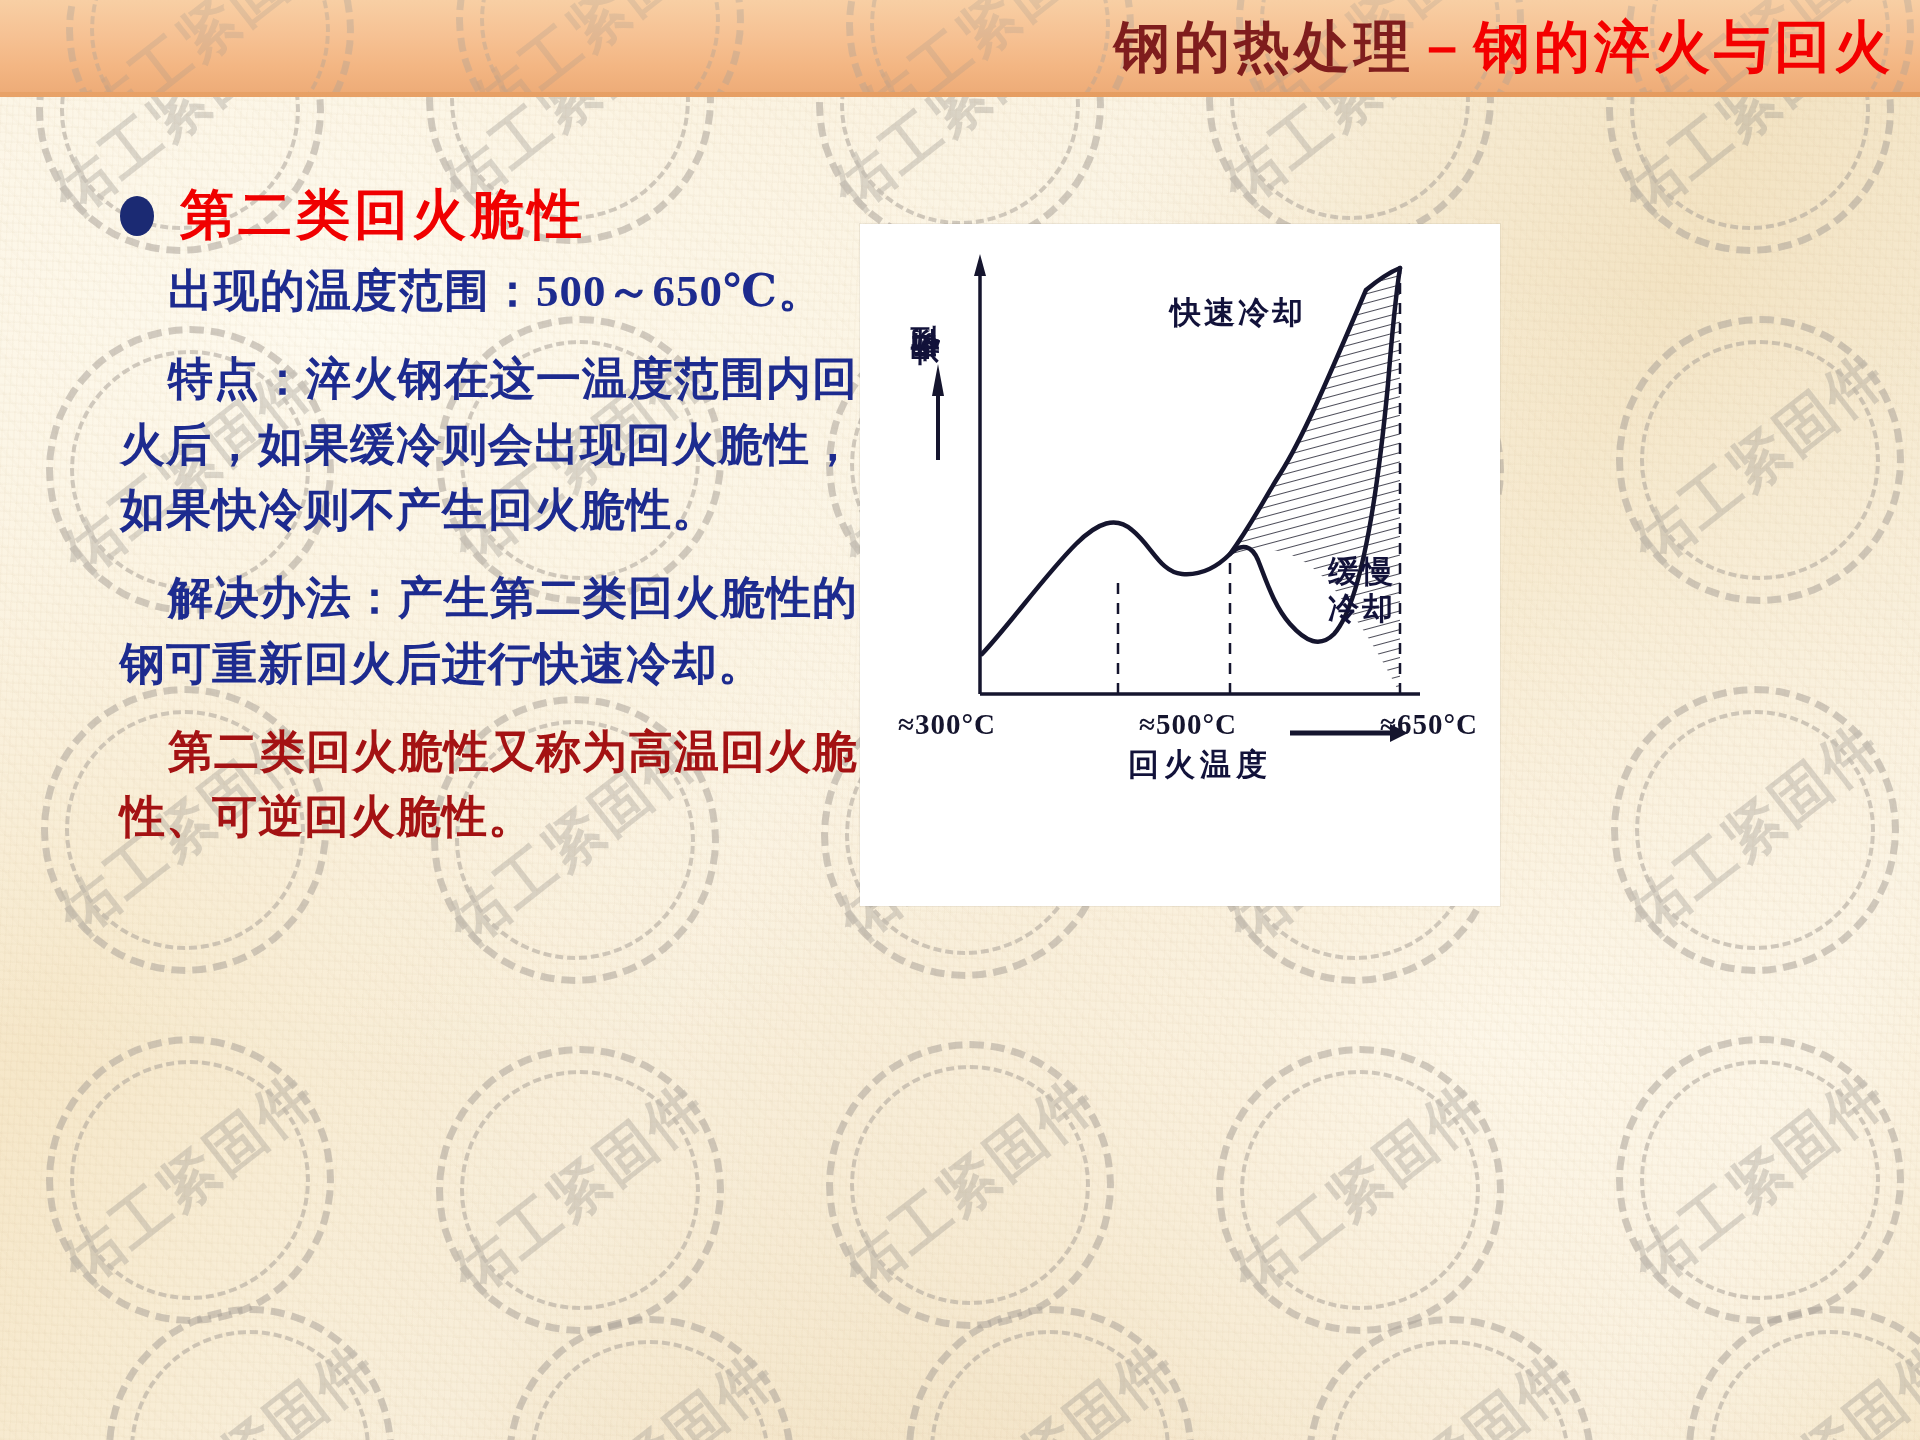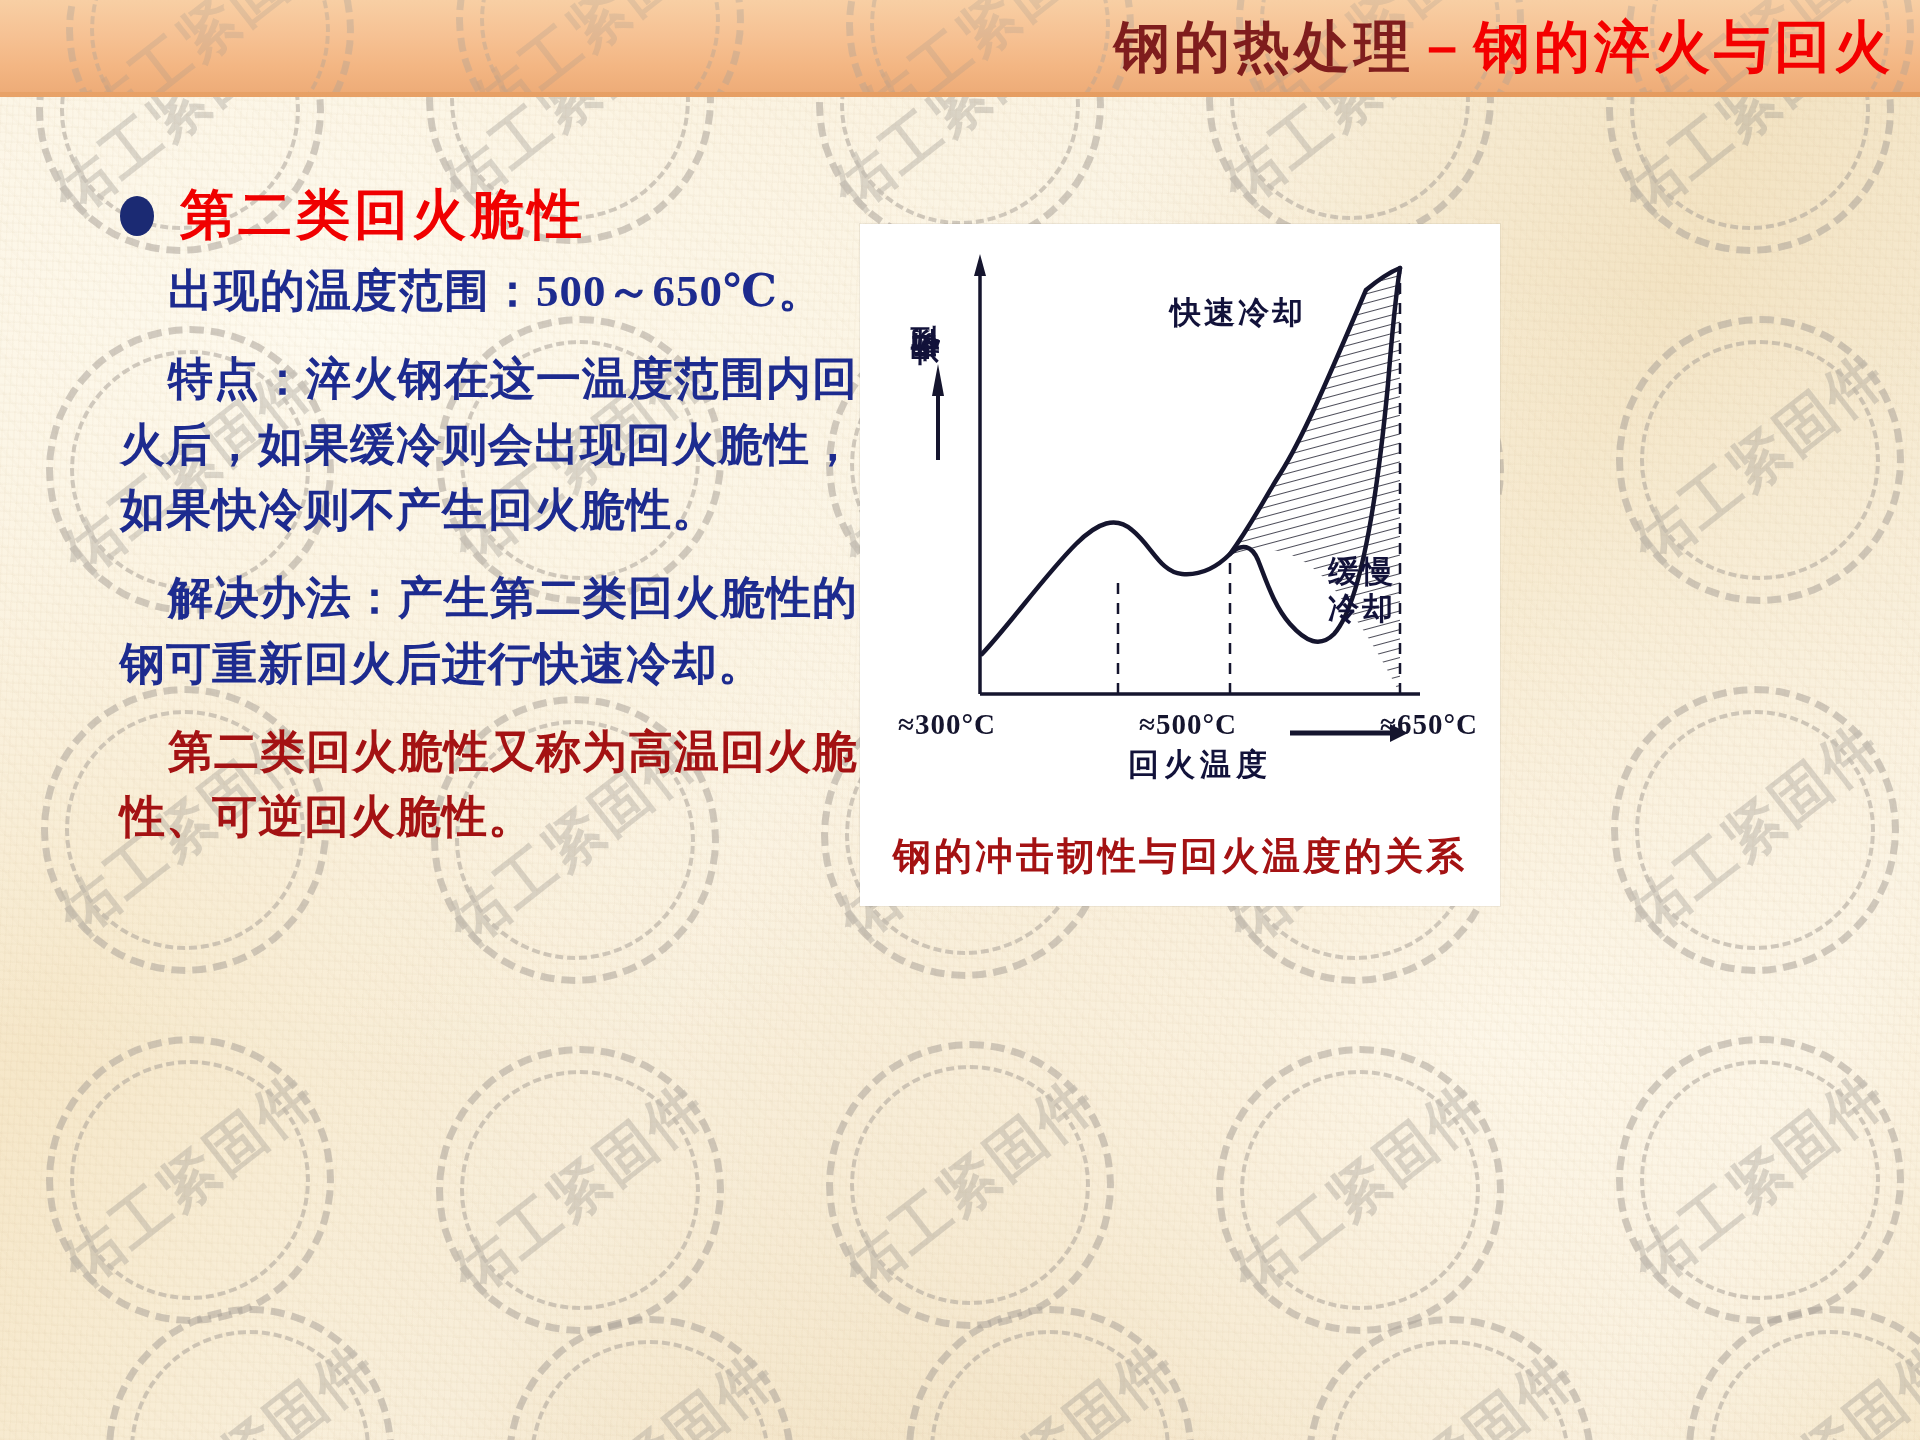--- a/index.html
+++ b/index.html
@@ -408,14 +408,13 @@
     <span>≈650°C</span>
   </div>
 
   <div class="chart-note" id="x-axis-label">回火温度</div>
 
   <svg style="position:absolute;left:430px;top:498px;" width="118" height="22">
     <line x1="0" y1="11" x2="100" y2="11" stroke="#15152e" stroke-width="5"></line>
     <polygon points="100,2 118,11 100,20" fill="#15152e"></polygon>
   </svg>
 
-  <div id="figure-caption">钢的冲击韧性与回火温度的关系</div>
 </div>
 
 </body></html>

